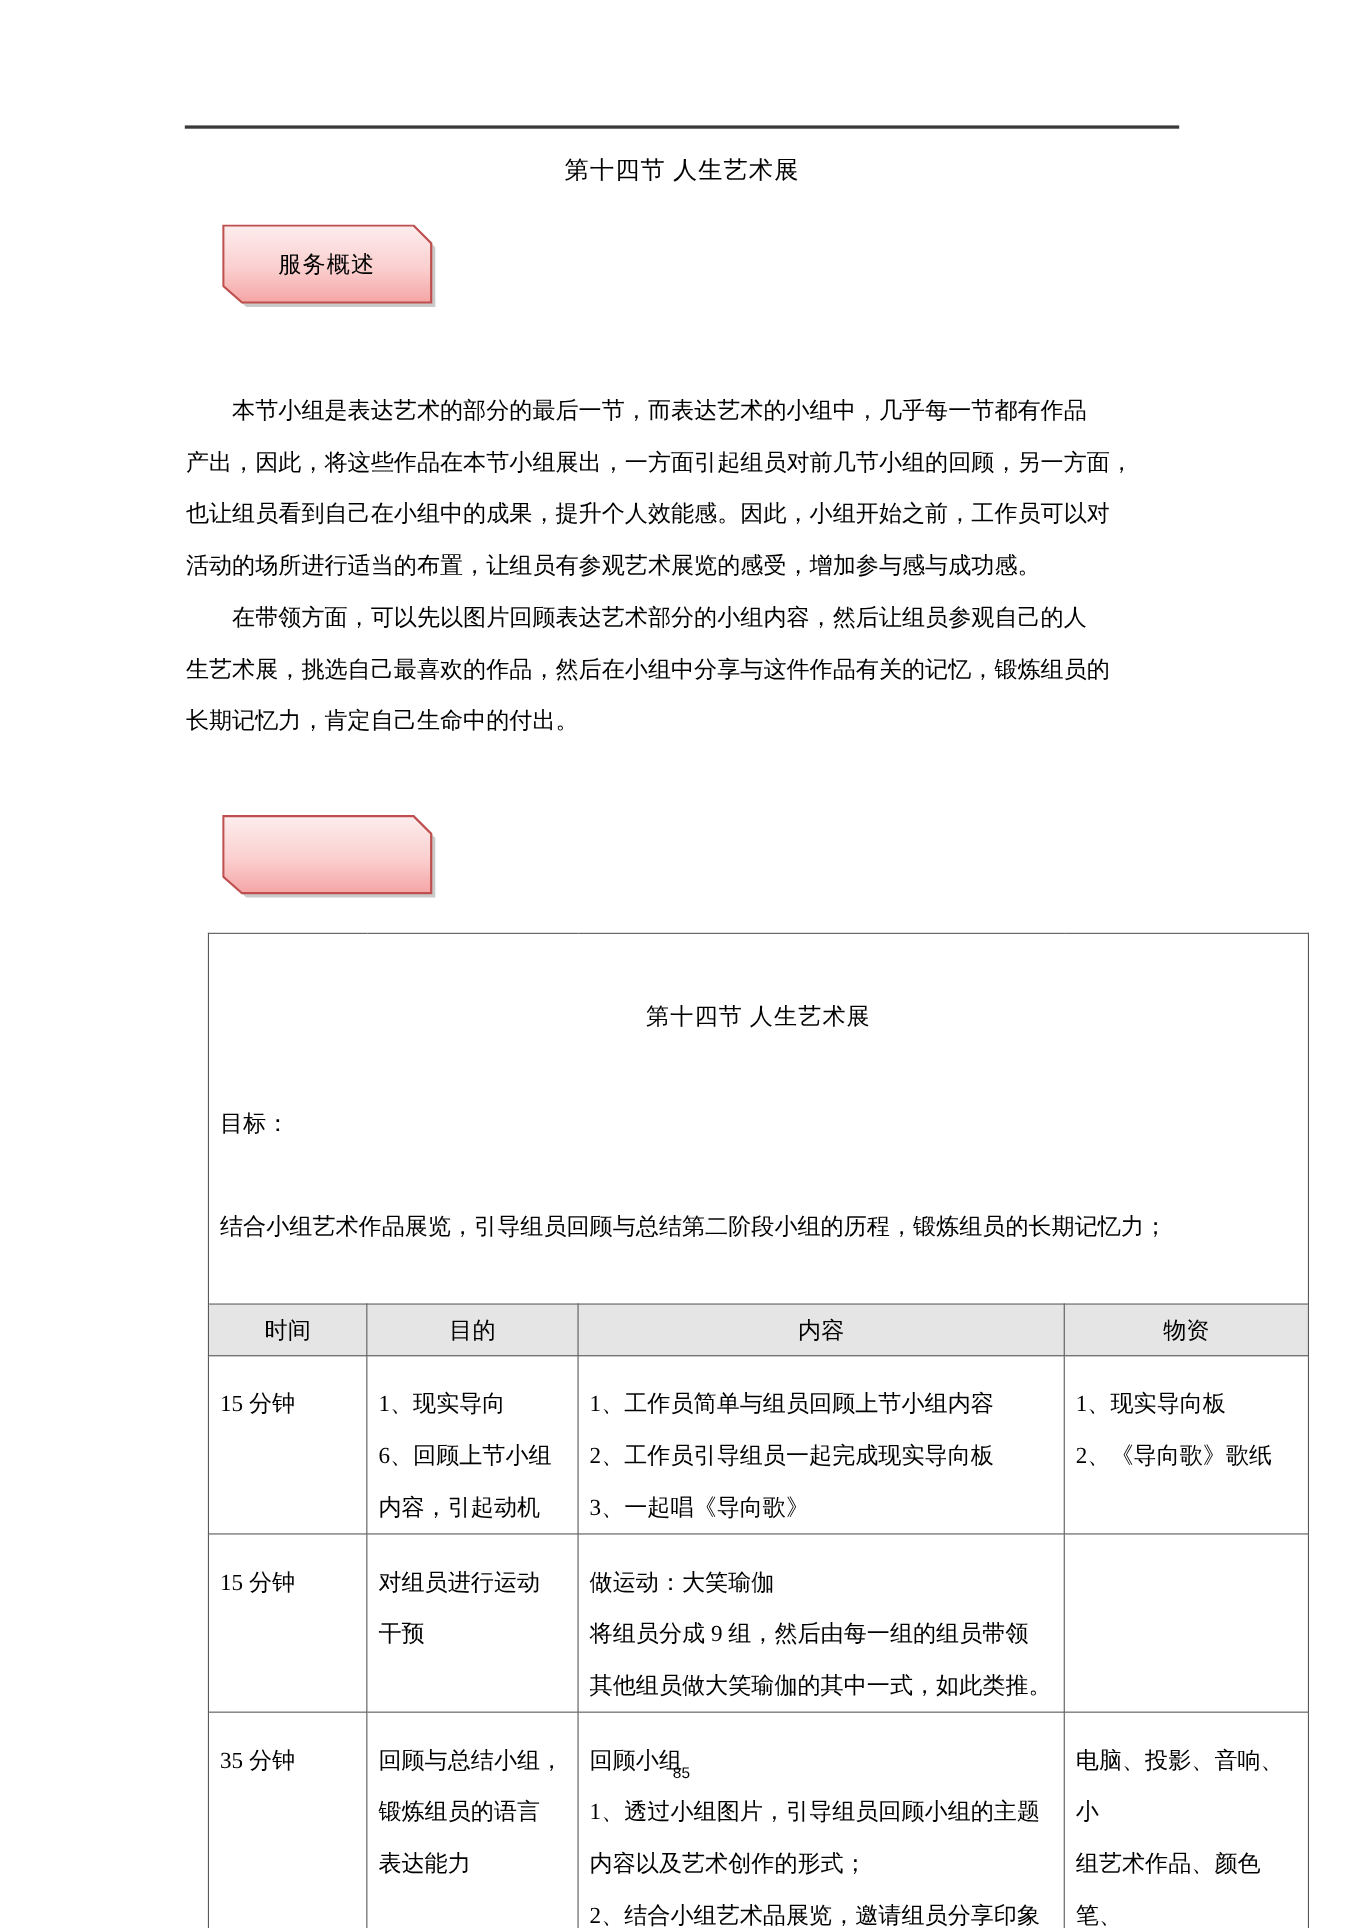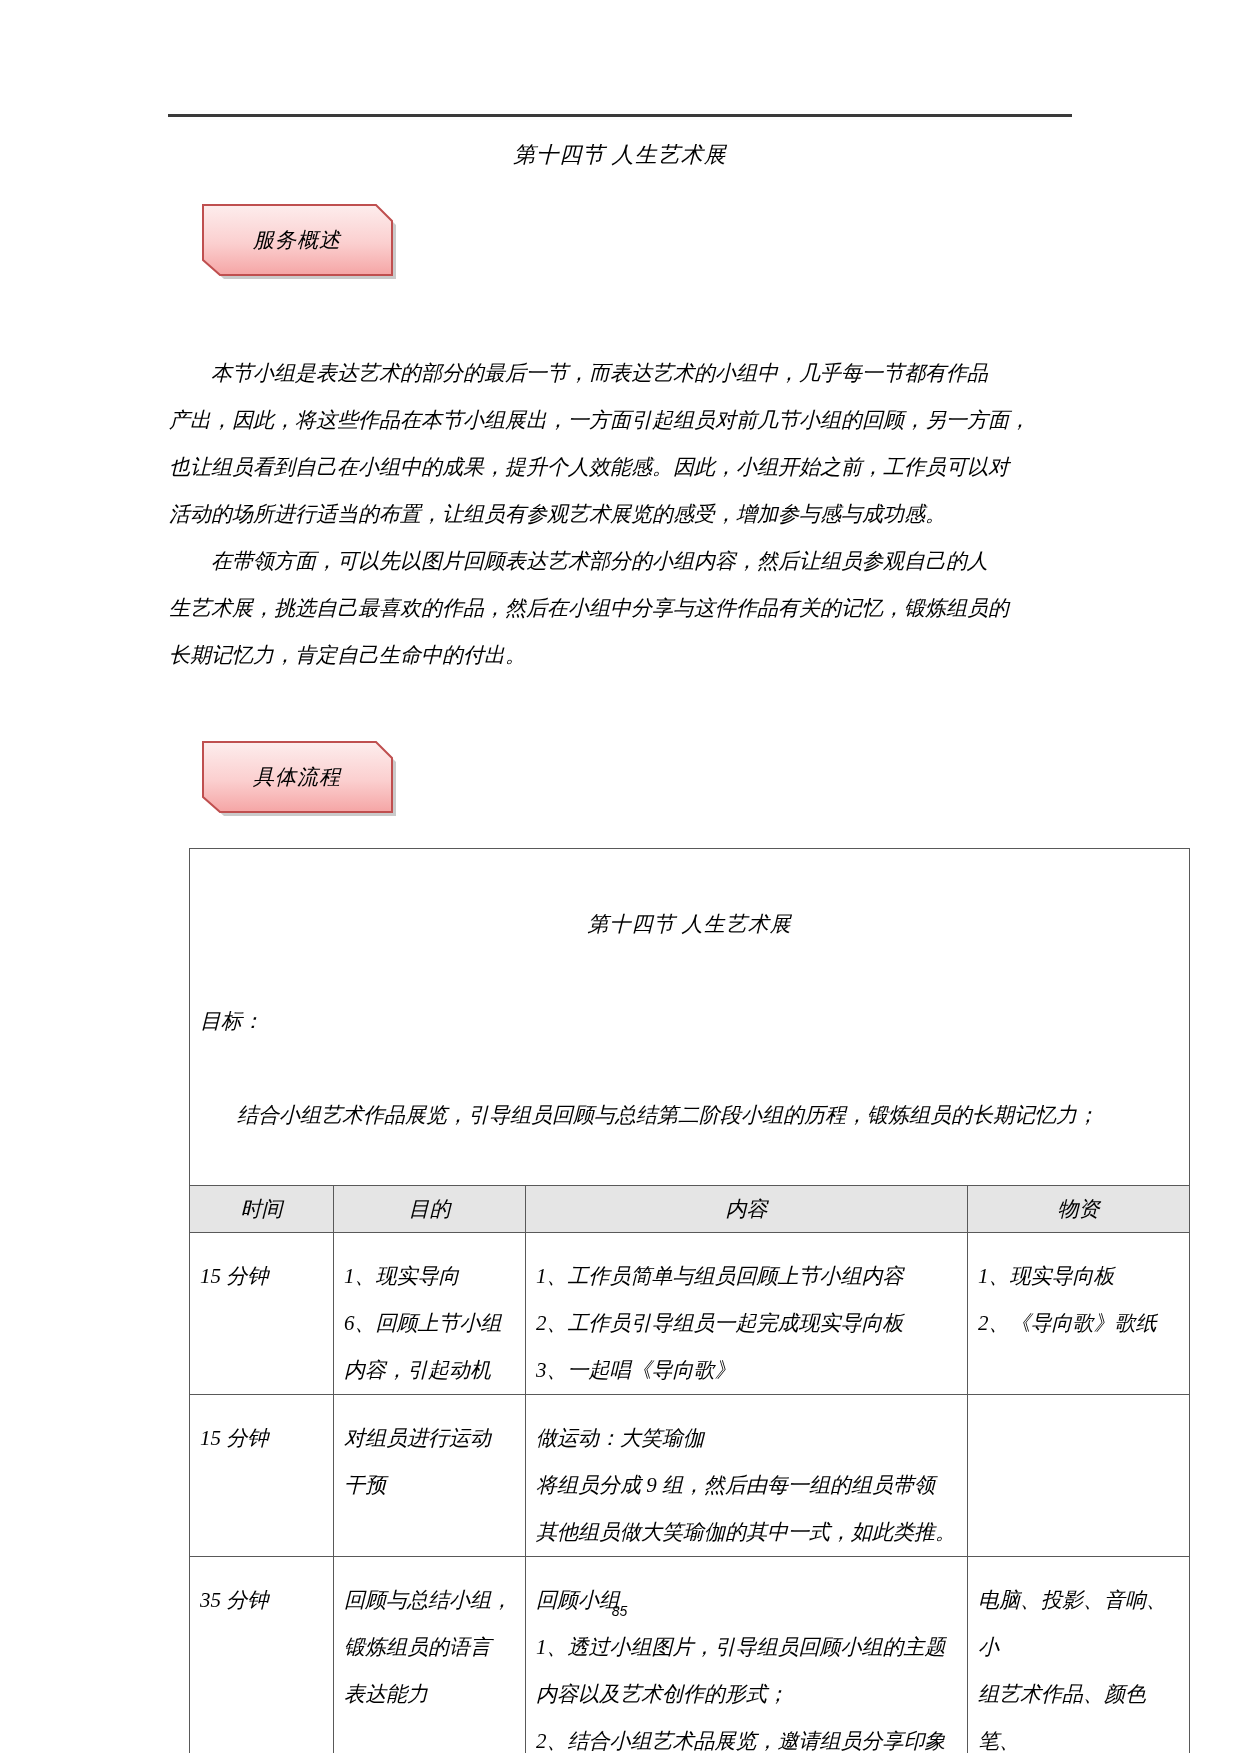--- a/index.html
+++ b/index.html
@@ -1,18 +1,18 @@
 <!DOCTYPE html>
 <html><head>
 <meta charset="utf-8">
 <style>
   html,body{margin:0;padding:0;background:#fff;}
   .page{
     position:relative;width:1239px;height:1753px;background:#ffffff;overflow:hidden;
-    font-family:"Liberation Serif","DejaVu Serif",serif;color:#000;font-style:italic;
+    font-family:"Liberation Serif","DejaVu Serif",serif;color:#000;
   }
   .toprule{position:absolute;left:168px;top:114px;width:904px;height:3px;background:#3a3a3a;}
   .doc-title{position:absolute;left:170px;top:140px;width:900px;text-align:center;font-size:22px;letter-spacing:1px;}
   .banner{position:absolute;left:202px;width:154px;height:78px;padding-left:21px;}
   .banner svg{position:absolute;left:0;top:0;}
   .banner-label{position:absolute;left:0;top:0;width:190px;height:71px;display:flex;align-items:center;justify-content:center;font-size:21px;letter-spacing:1px;}
   #banner-overview{top:204px;}
   #banner-process{top:741px;}
   .para{position:absolute;left:169px;width:903px;font-size:21px;line-height:47px;white-space:pre-line;text-indent:42px;text-align:left;}
   #para-1{top:329px;}
@@ -21,21 +21,21 @@
     position:absolute;left:189px;top:848px;width:1000px;
     border-collapse:collapse;table-layout:fixed;font-size:21px;
   }
   table.flow td, table.flow th{
     border:1px solid #595959;vertical-align:top;padding:0 10px;
     white-space:pre-line;font-weight:normal;text-align:left;line-height:47px;
   }
   tr.info-row td{height:148px;padding-top:2px;}
   .t-title{text-align:center;line-height:52px;letter-spacing:1px;}
   .t-goal-label{line-height:48px;}
-  .t-goal{line-height:46px;margin-left:37px;}
+  .t-goal{line-height:46px;}
   tr.head-row th{height:46px;background:#e5e5e5;text-align:center;line-height:46px;}
   tr.data-row td{padding-top:20px;}
   tr.r1{height:148px;}
   tr.r2{height:148px;}
   tr.r3{height:247px;}
   .page-num{position:absolute;left:0;top:1603px;width:1239px;text-align:center;
     font-family:"Liberation Sans","DejaVu Sans",sans-serif;font-size:14px;}
 </style>
 </head>
 <body>
@@ -70,21 +70,20 @@
   <p class="para" id="para-1">本节小组是表达艺术的部分的最后一节，而表达艺术的小组中，几乎每一节都有作品
 产出，因此，将这些作品在本节小组展出，一方面引起组员对前几节小组的回顾，另一方面，
 也让组员看到自己在小组中的成果，提升个人效能感。因此，小组开始之前，工作员可以对
 活动的场所进行适当的布置，让组员有参观艺术展览的感受，增加参与感与成功感。</p>
 
   <div class="banner" id="banner-process">
     <svg width="194" height="78" viewBox="0 0 194 78">
       <polygon points="5,5 178,5 194,21 194,75 22,75 5,60" opacity="0.55" fill="#9e9e9e"></polygon>
       <polygon points="1,1 174,1 190,17 190,71 18,71 1,56" fill="url(#bgrad)" stroke-width="2" stroke="#bf4f4f"></polygon>
     </svg>
-    <div class="banner-label">具体流程</div>
   </div>
 
   <table class="flow">
     <colgroup>
       <col style="width:144px">
         <col style="width:192px">
         <col style="width:442px">
         <col style="width:222px">
     </colgroup>
     <tbody>

